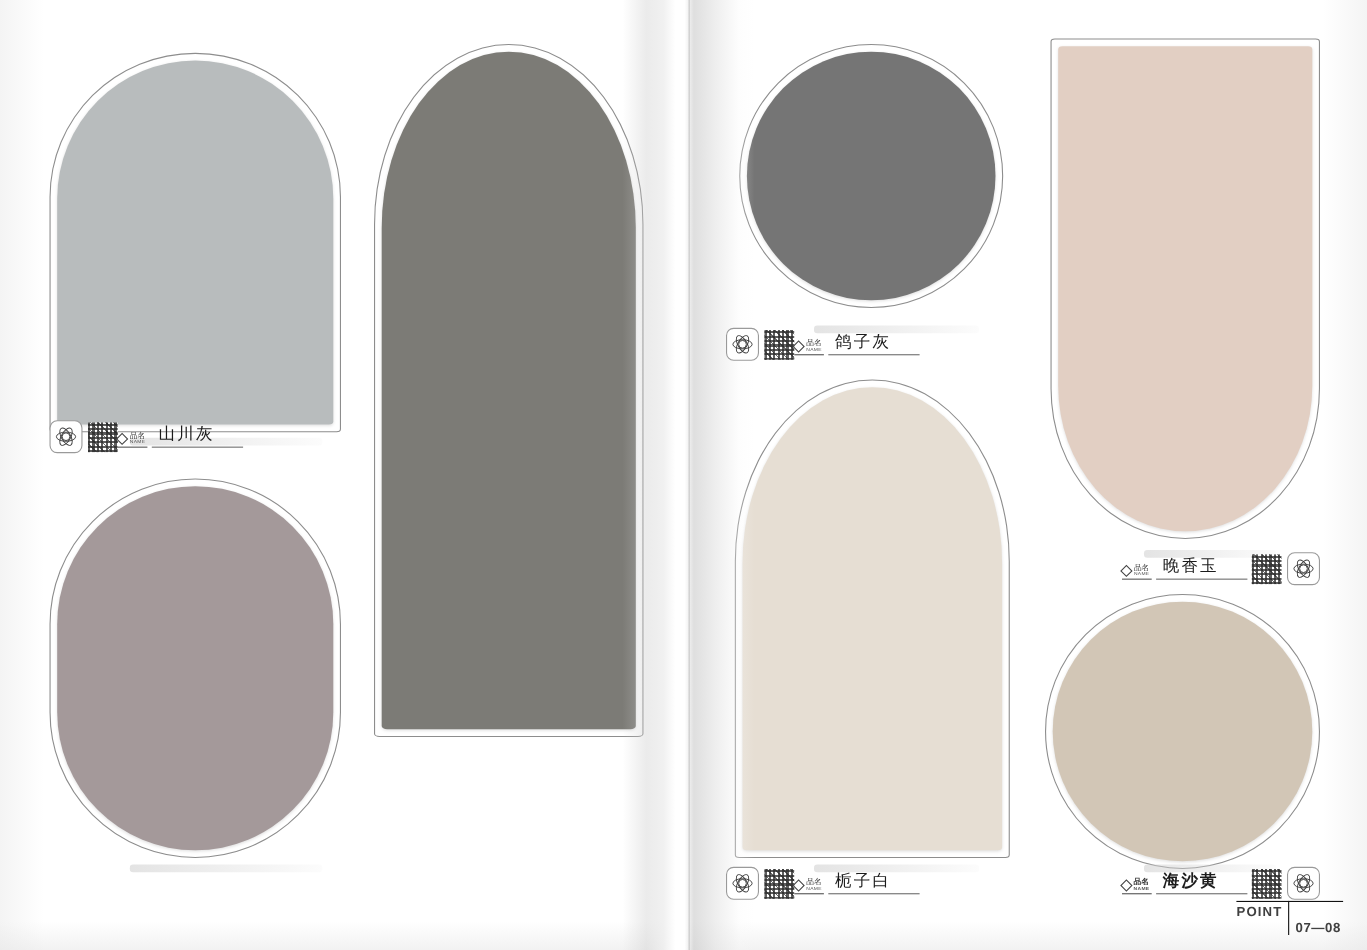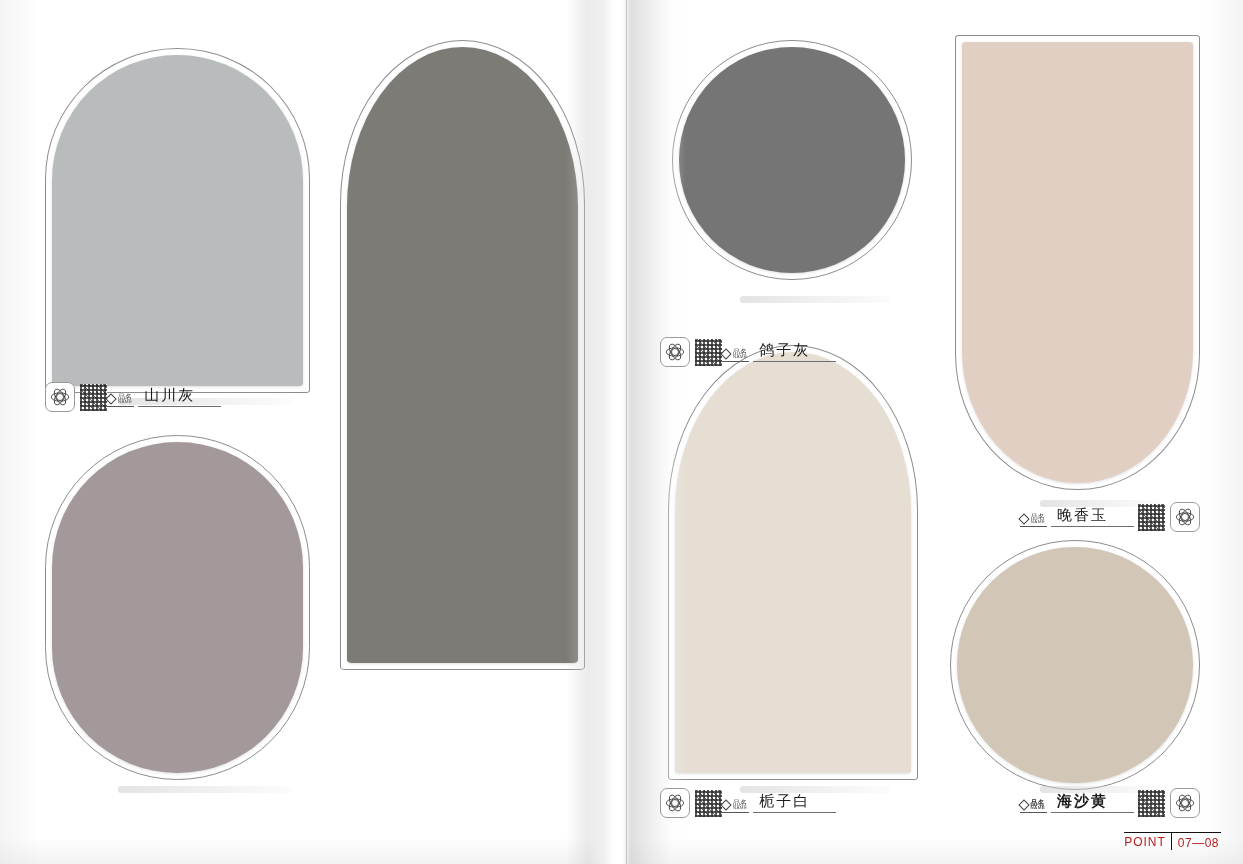--- a/index.html
+++ b/index.html
@@ -119,28 +119,28 @@
   .smear{
     position:absolute;height:7px;border-radius:3px;
     background:linear-gradient(to right,rgba(205,205,205,0.55),rgba(235,235,235,0.15));
     z-index:7;pointer-events:none;
   }
 
   
   .footer{
     position:absolute;right:22px;bottom:14px;z-index:9;
     display:flex;align-items:stretch;
-    font-size:12px;font-weight:normal;letter-spacing:1px;color:#b91c1c;
+    font-size:12px;font-weight:bold;letter-spacing:1px;color:#404040;
   }
   .footer .pt{
     border-top:1.5px solid #111;padding:2px 5px 0 0;
   }
   .footer .pn{
     border-top:1.5px solid #111;border-left:1.5px solid #111;
-    padding:3px 2px 0 6px;letter-spacing:0.5px;
+    padding:16px 2px 0 6px;letter-spacing:0.5px;
   }
 </style>
 </head>
 <body>
 
 <div class="spread">
 
   <div class="page-shadow-l"></div>
   <div class="page-shadow-r"></div>
 
@@ -182,21 +182,21 @@
   <div class="swatch sh-arch-tall" style="left:340px;top:40px;width:245px;height:630px;">
     <div class="ring"></div>
     <div class="fill" style="background:#7c7b76;"></div>
   </div>
 
   <div class="swatch sh-circle" style="left:672px;top:40px;width:240px;height:240px;">
     <div class="ring"></div>
     <div class="fill" style="background:#757575;"></div>
   </div>
   <div class="smear" style="left:740px;top:296px;width:150px;"></div>
-  <div class="label" style="left:660px;top:296px;width:250px;margin-top:39px;">
+  <div class="label" style="left:660px;top:296px;width:250px;">
     <div class="logo-box">
       <svg width="20" height="20" viewBox="0 0 24 24">
         <g fill="none" stroke="#3a3a3a" stroke-width="1">
           <ellipse cx="12" cy="12" rx="10.5" ry="5"></ellipse>
           <ellipse cx="12" cy="12" rx="10.5" ry="5" transform="rotate(60 12 12)"></ellipse>
           <ellipse cx="12" cy="12" rx="10.5" ry="5" transform="rotate(120 12 12)"></ellipse>
           <circle cx="12" cy="12" r="4.2"></circle>
         </g>
       </svg>
     </div>

